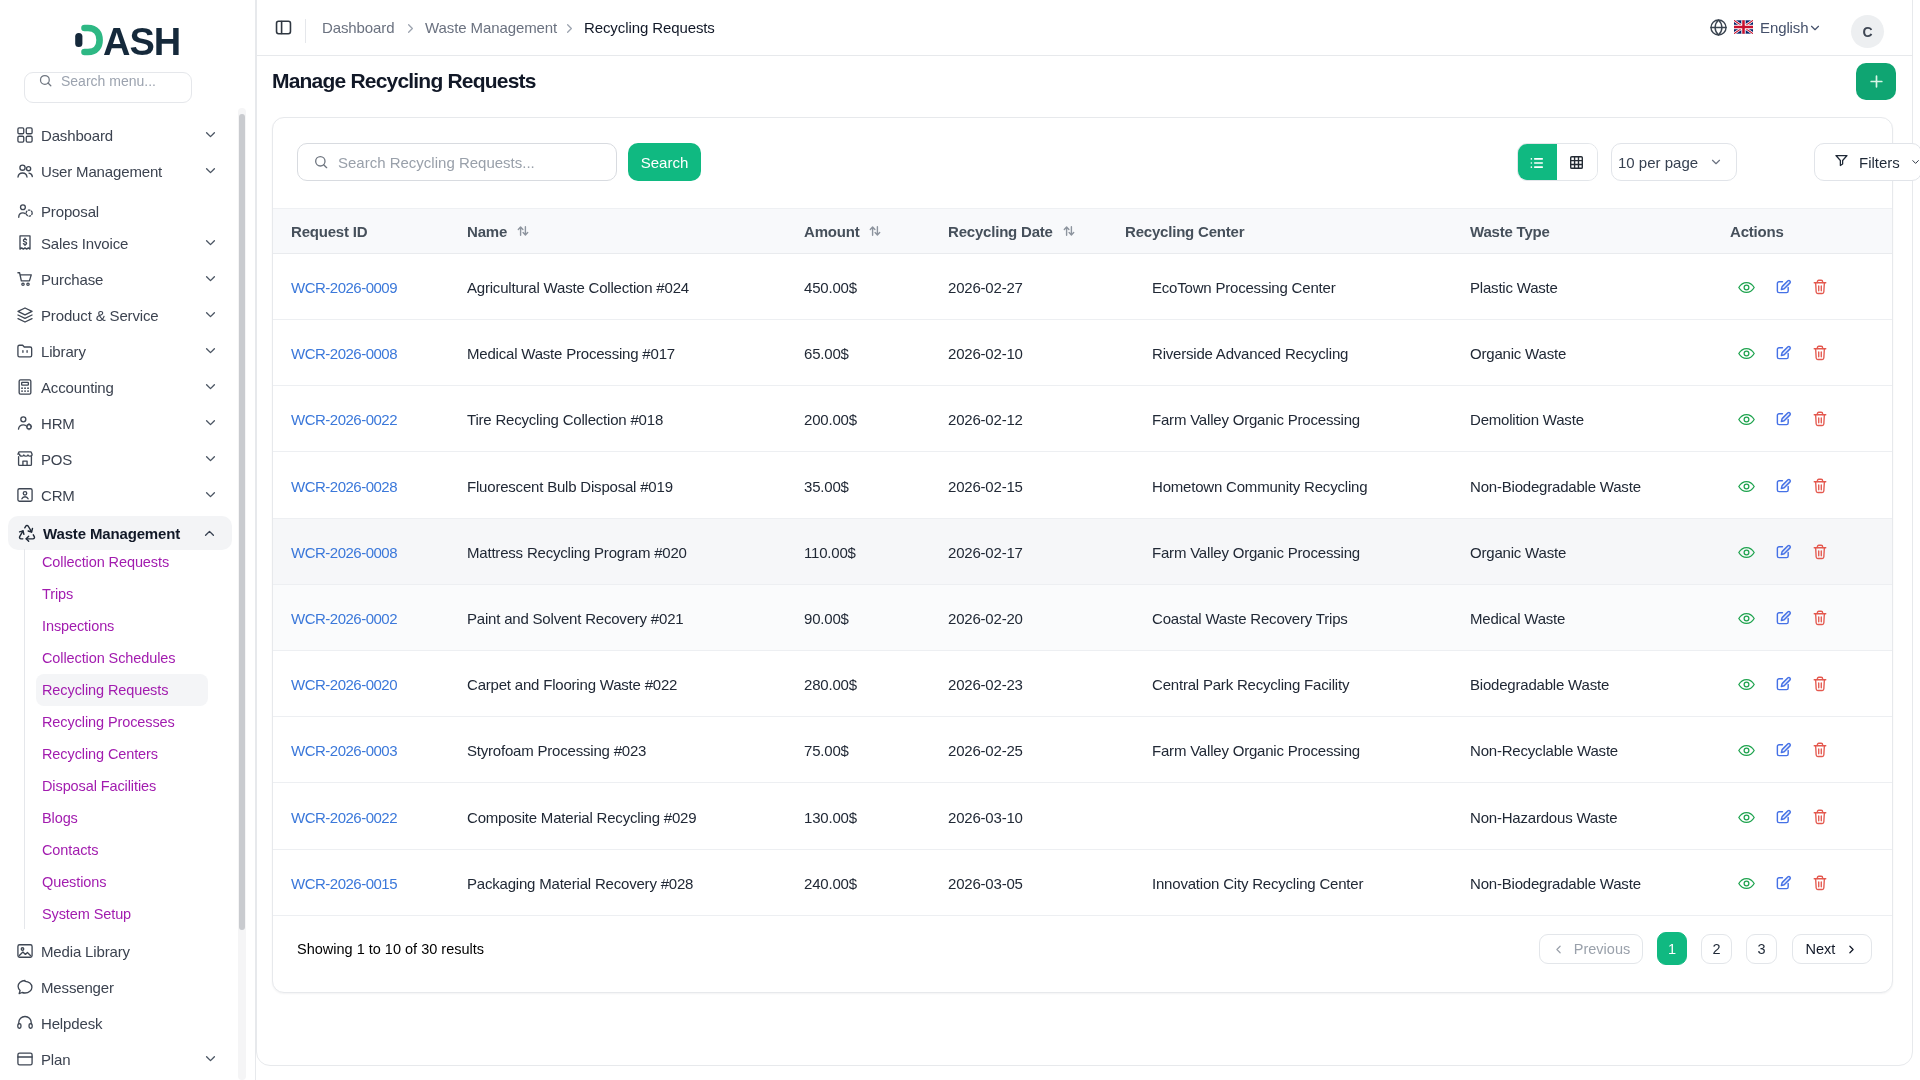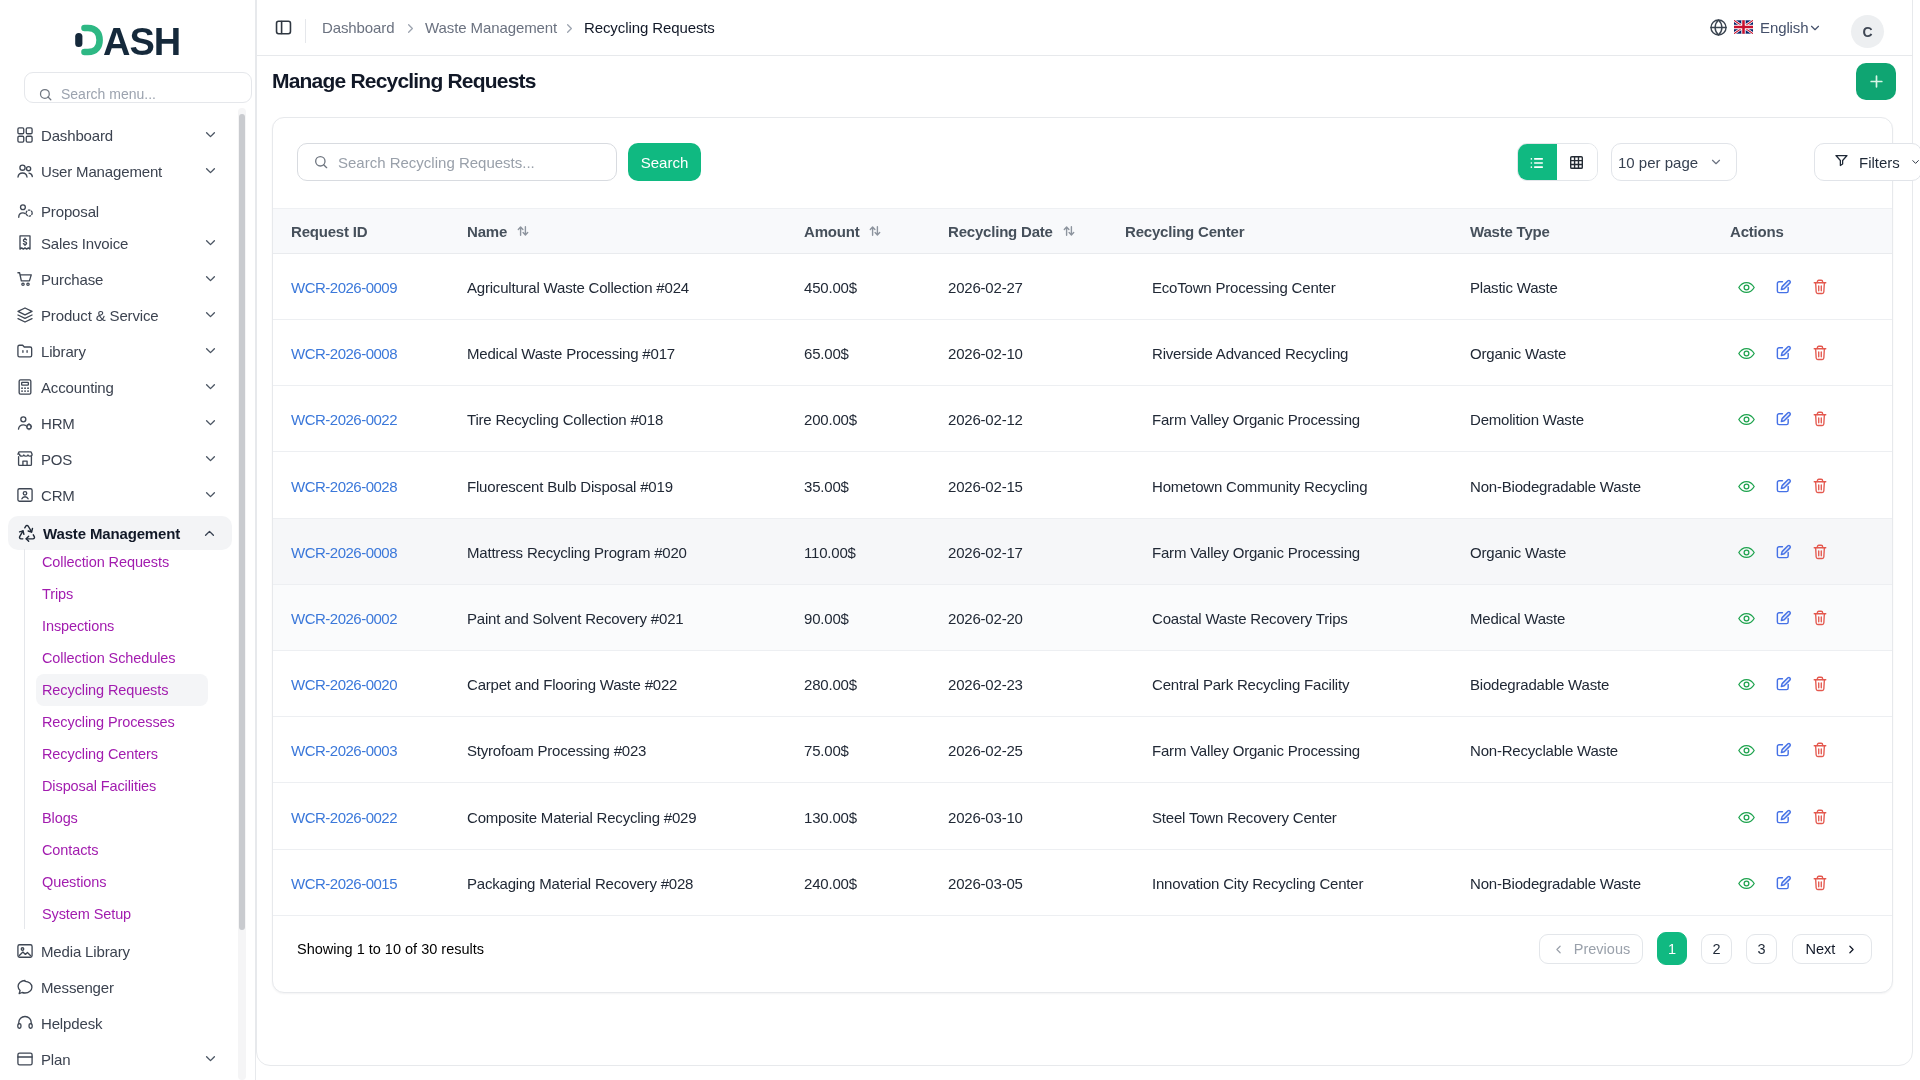--- a/index.html
+++ b/index.html
@@ -23,21 +23,21 @@
 .link{color:#3b78da;letter-spacing:-.5px}
 .pg{position:absolute;top:816px;height:30px;border:1px solid #e3e6ea;border-radius:9px;background:#fff;display:flex;align-items:center;justify-content:center;font-size:14.5px;color:#1f2937}
 </style></head><body>
 
 <div id="sidebar">
 <div class="abs" style="left:74px;top:22px;width:120px;height:36px"><svg width="120" height="36" viewBox="0 0 120 36">
         <path d="M10.5 6H14c8.3 0 11.6 5.6 11.6 12S22.3 30 14 30h-3.5" fill="none" stroke="#2eb884" stroke-width="6.6" stroke-linecap="round"></path>
         <rect x="1.2" y="11" width="7.2" height="14" rx="3.5" fill="#15293b"></rect>
         <text x="29" y="32.5" font-family="Liberation Sans,sans-serif" font-weight="bold" font-size="38" letter-spacing="-1" fill="#15293b">ASH</text>
       </svg></div>
-<div class="abs" style="left:24px;top:72px;width:228px;height:31px;border:1px solid #e5e7eb;border-radius:9px;display:flex;align-items:flex-end">
+<div class="abs" style="left:24px;top:72px;width:168px;height:31px;border:1px solid #e5e7eb;border-radius:9px;display:flex;align-items:flex-start">
       <svg style="margin-left:13px" width="15" height="15" viewBox="0 0 24 24" fill="none" stroke="#6f7680" stroke-width="2">
         <circle cx="11" cy="11" r="7"></circle>
         <path d="M20.5 20.5L16 16" stroke-linecap="round"></path>
       </svg>
       <span style="margin-left:8px;font-size:14px;color:#9ca3af">Search menu...</span>
     </div>
 <div class="nav" style="top:117px">
 <svg class="mi" width="20" height="20" viewBox="0 0 24 24" fill="none" stroke="#3f4754" stroke-width="1.6" stroke-linecap="round" stroke-linejoin="round">
         <rect x="3.5" y="3.5" width="7" height="7" rx="1.5"></rect>
         <rect x="13.5" y="3.5" width="7" height="7" rx="1.5"></rect>
@@ -563,21 +563,21 @@
           <path d="M6.2 6.3l.7 12.3c.1 1.1 1 2 2.1 2h6c1.1 0 2-.9 2.1-2l.7-12.3"></path>
           <path d="M10.3 10.6v6.4M13.7 10.6v6.4"></path>
         </svg>
       </div>
 </div>
 <div class="row" style="top:666px">
 <div class="cell link" style="left:18px">WCR-2026-0022</div>
 <div class="cell" style="left:194px">Composite Material Recycling #029</div>
 <div class="cell" style="left:531px">130.00$</div>
 <div class="cell" style="left:675px">2026-03-10</div>
-<div class="cell" style="left:879px">Steel Town Recovery Center</div>
+<div class="cell" style="left:1197px">Non-Hazardous Waste</div>
 <div class="cell" style="left:1464px">
         <svg width="19" height="19" viewBox="0 0 24 24" fill="none" stroke="#1ea34e" stroke-width="1.6" stroke-linecap="round" stroke-linejoin="round">
           <path d="M2.3 12S6 5.8 12 5.8 21.7 12 21.7 12 18 18.2 12 18.2 2.3 12 2.3 12z"></path>
           <circle cx="12" cy="12" r="3"></circle>
         </svg>
       </div>
 <div class="cell" style="left:1501px">
         <svg width="18" height="18" viewBox="0 0 24 24" fill="none" stroke="#4571e6" stroke-width="1.9" stroke-linecap="round" stroke-linejoin="round">
           <path d="M11.3 5.1H6.7A2.2 2.2 0 0 0 4.5 7.3v10a2.2 2.2 0 0 0 2.2 2.2h10a2.2 2.2 0 0 0 2.2-2.2v-4.6"></path>
           <path d="M18.6 3.7a2 2 0 0 1 2.8 2.8l-7.8 7.8-3.8 1 1-3.8z" fill="#4571e6" fill-opacity="0.12"></path>

